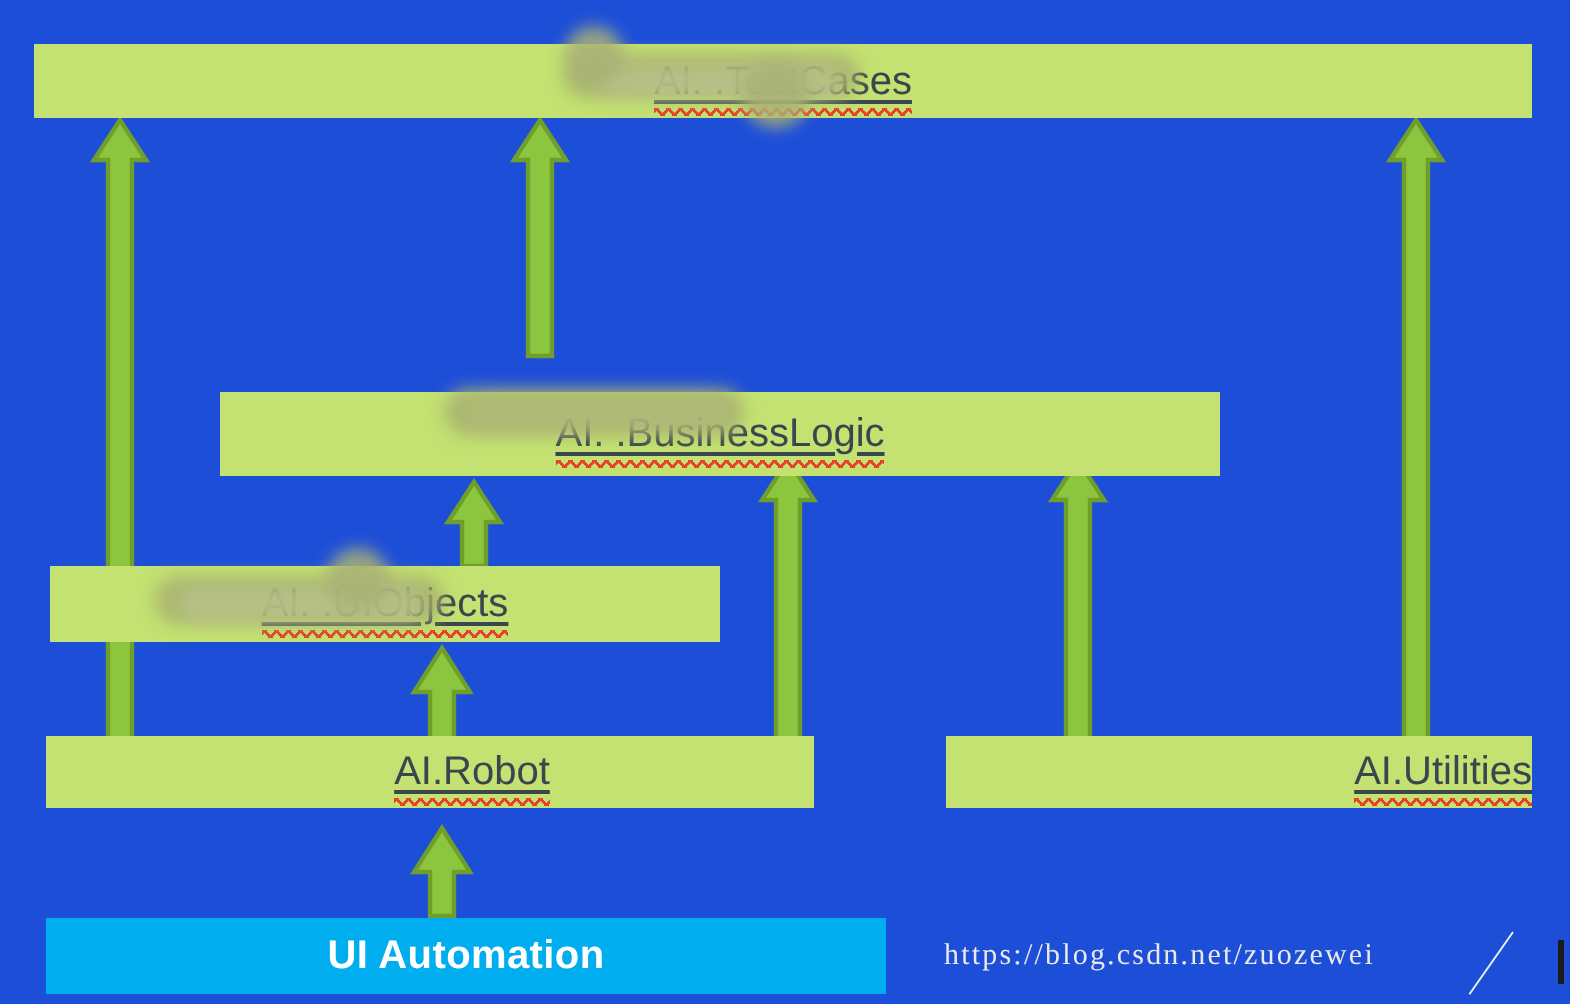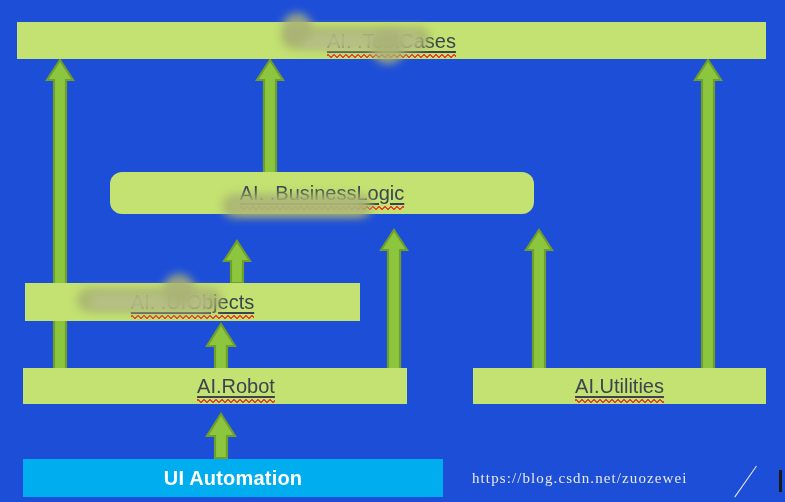--- a/index.html
+++ b/index.html
@@ -171,38 +171,38 @@
   </span>
 
   <div class="box green" style="left:17px; top:22px; width:749px; height:37px;">
     <span class="box-label">AI.                    .TestCases<span class="squiggle"></span></span>
   </div>
   <span class="smudge s-a" style="left:282px; top:27px; width:148px; height:22px;"></span>
   <span class="smudge s-b" style="left:300px; top:33px; width:120px; height:16px;"></span>
   <span class="blob" style="left:282px; top:13px; width:30px; height:30px;"></span>
   <span class="blob" style="left:371px; top:30px; width:34px; height:34px;"></span>
 
-  <div class="box green" style="left:110px; top:172px; width:424px; height:42px;border-radius:12px;">
+  <div class="box green" style="left:110px; top:196px; width:500px; height:42px;">
     <span class="box-label">AI.                    .BusinessLogic<span class="squiggle"></span></span>
   </div>
   <span class="smudge s-a" style="left:222px; top:194px; width:150px; height:24px;"></span>
   <span class="smudge s-c" style="left:235px; top:199px; width:128px; height:15px;"></span>
 
   <div class="box green" style="left:25px; top:283px; width:335px; height:38px;">
     <span class="box-label">AI.                 .UIObjects<span class="squiggle"></span></span>
   </div>
   <span class="smudge s-a" style="left:77px; top:288px; width:145px; height:24px;"></span>
   <span class="smudge s-b" style="left:90px; top:294px; width:120px; height:16px;"></span>
   <span class="blob" style="left:163px; top:274px; width:32px; height:32px;"></span>
 
   <div class="box green" style="left:23px; top:368px; width:384px; height:36px;padding-left:42px;">
     <span class="box-label">AI.Robot<span class="squiggle"></span></span>
   </div>
 
-  <div class="box green" style="left:473px; top:368px; width:293px; height:36px;">
+  <div class="box green" style="left:473px; top:368px; width:293px; height:36px;justify-content:flex-end;">
     <span class="box-label">AI.Utilities<span class="squiggle"></span></span>
   </div>
 
   <div class="box blue" style="left:23px; top:459px; width:420px; height:38px;text-align:right;">
     <span class="box-label">UI Automation</span>
   </div>
 
   <span class="watermark" style="left:472px; top:470px;">https://blog.csdn.net/zuozewei</span>
   <span class="wm-slash" style="left:756px; top:466px;"></span>
   <span class="wm-bar" style="left:779px; top:470px;"></span>

